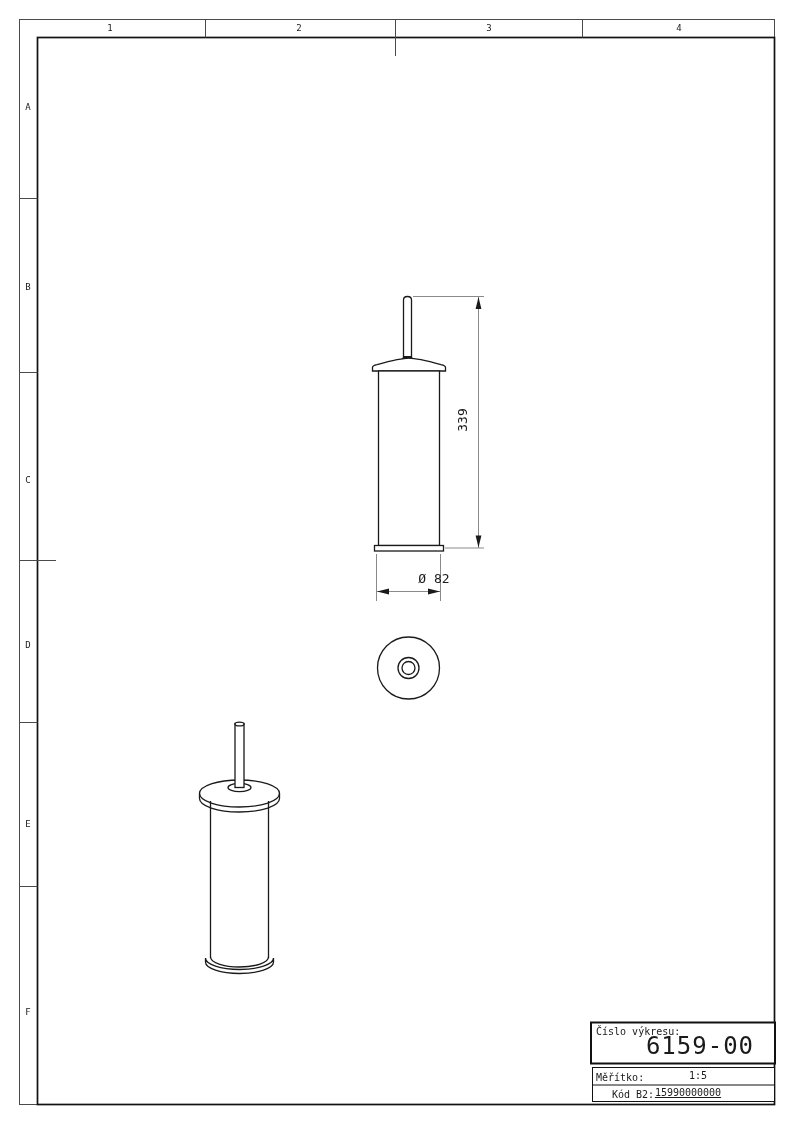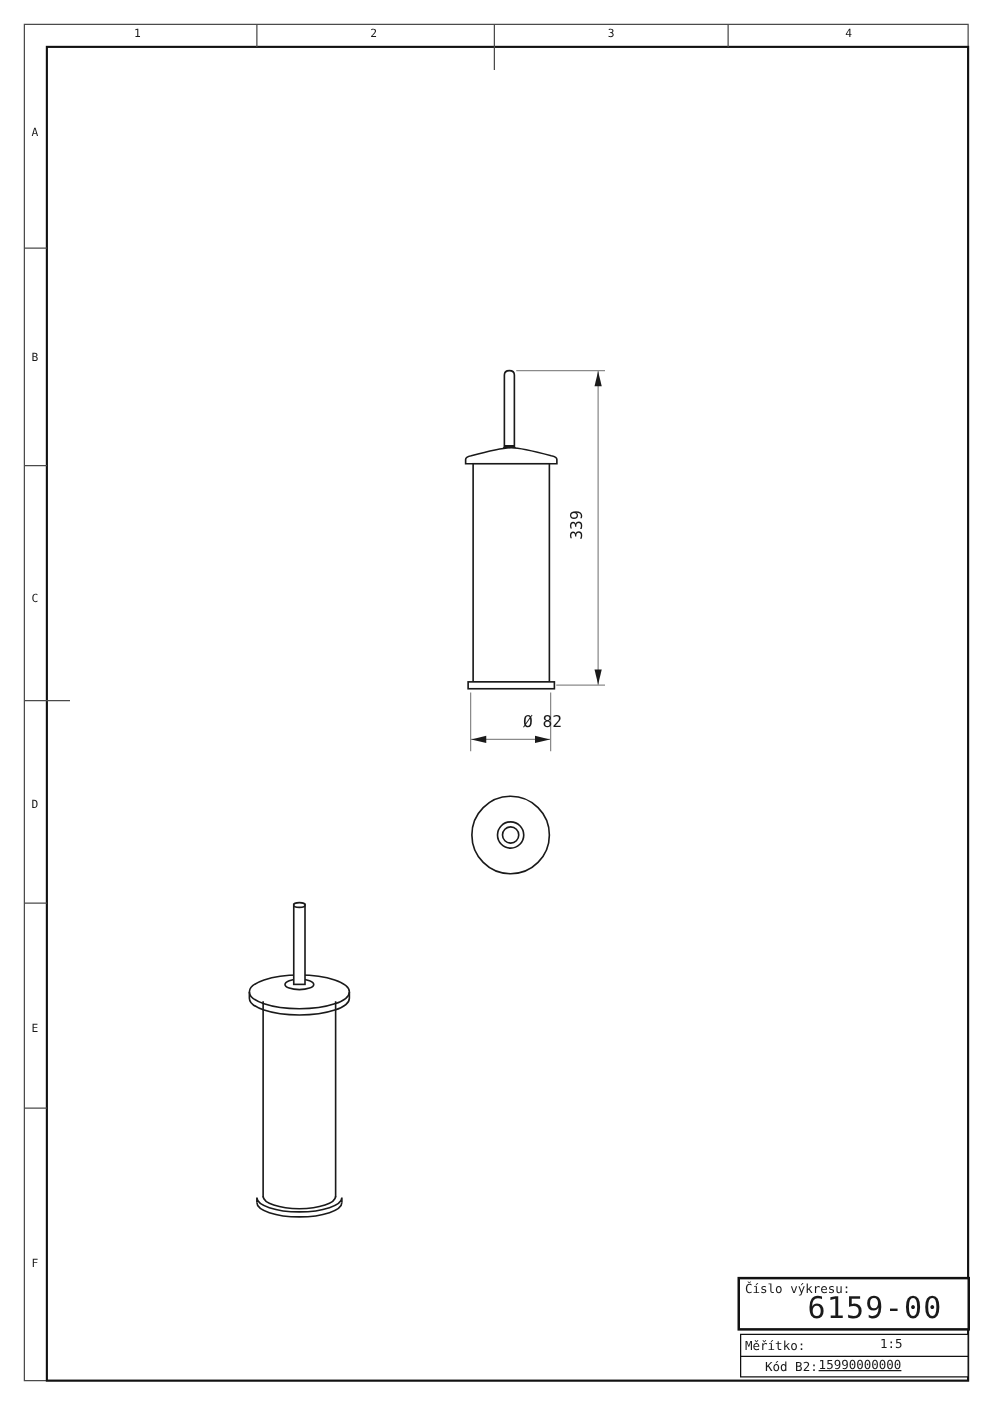--- a/index.html
+++ b/index.html
@@ -119,17 +119,17 @@
   <span class="lbl grid-lbl" style="left:28px;top:645px;">D</span>
   <span class="lbl grid-lbl" style="left:28px;top:824px;">E</span>
   <span class="lbl grid-lbl" style="left:28px;top:1012px;">F</span>
 
   <span class="lbl dim-lbl vert" style="left:462px;top:420px;">339</span>
   <span class="lbl dim-lbl" style="left:410px;top:578px;margin-left:24px;">Ø 82</span>
 
   <span class="lbl tb-small" style="left:596px;top:1027px;">Číslo výkresu:</span>
   <span class="lbl tb-big" style="left:700px;top:1046px;">6159-00</span>
   <span class="lbl tb-small" style="left:596px;top:1073px;">Měřítko:</span>
-  <span class="lbl tb-val" style="left:713px;top:1076px;">1:5</span>
+  <span class="lbl tb-val" style="left:698px;top:1076px;">1:5</span>
   <span class="lbl tb-small" style="left:612px;top:1090px;">Kód B2:</span>
   <span class="lbl tb-val" style="left:688px;top:1093px;text-decoration:underline;">15990000000</span>
 
 </div>
 
 </body></html>

